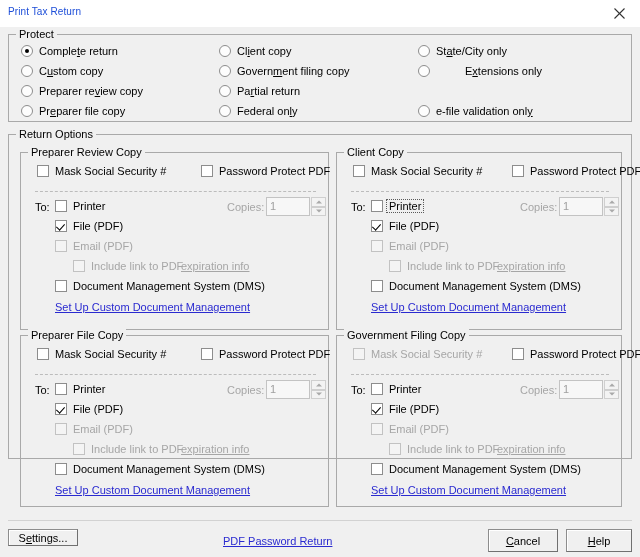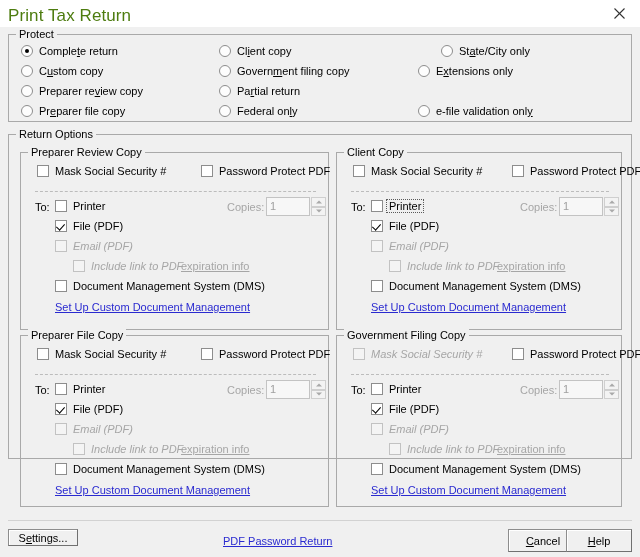--- a/index.html
+++ b/index.html
@@ -28,22 +28,22 @@
   .titlebar {
     height: 27px;
     background: #ffffff;
     position: relative;
     border-bottom: 1px solid #f0f0f0;
   }
   .titlebar-text {
     position: absolute;
     left: 8px;
     top: 6px;
-    font-size: 17px;
-    color: #4d7c0f;
+    font-size: 10px;
+    color: #1d4ed8;
     letter-spacing: 0.1px;
   }
   .close-btn {
     position: absolute;
     right: 0px;
     top: 0px;
     width: 42px;
     height: 26px;
     display: flex;
     align-items: center;
@@ -150,21 +150,21 @@
     height: 7px;
     border: solid #000;
     border-width: 0 1.6px 1.6px 0;
     transform: rotate(42deg);
   }
   .cb.disabled {
     border-color: #c2c2c2;
     background: #f4f4f4;
   }
   .cb-label { font-size: 11px; color: #000; }
-  .cb-label.disabled { color: #a6a6a6; font-style: italic; }
+  .cb-label.disabled { color: #a6a6a6; }
 
   .focus-box {
     border: 1px dotted #5a5a5a;
     padding: 0px 2px;
     margin: -1px -3px;
   }
 
   .to-label {
     position: absolute;
     font-size: 11px;
@@ -261,21 +261,21 @@
     box-sizing: border-box;
     cursor: default;
     white-space: nowrap;
   }
   .btn.default {
     border: 2px solid #4e4e4e;
     box-shadow: none;
   }
   #btn-settings { left: 8px;   top: 529px; width: 70px;  height: 17px; }
   #btn-ok       { left: 410px; top: 529px; width: 70px;  height: 23px; }
-  #btn-cancel   { left: 488px; top: 529px; width: 70px;  height: 23px; margin-left: 20px; }
+  #btn-cancel   { left: 488px; top: 529px; width: 70px;  height: 23px; }
   #btn-help     { left: 566px; top: 529px; width: 66px;  height: 23px; }
 
   #link-pdf-password { left: 223px; top: 535px; }
 
   u { text-decoration: underline; }
 </style>
 </head>
 <body>
 
 <div class="dialog">
@@ -320,25 +320,25 @@
     </div>
     <div class="radio-row" style="left:210px; top:50px;">
       <span class="radio"></span>
       <span class="radio-label">Pa<u>r</u>tial return</span>
     </div>
     <div class="radio-row" style="left:210px; top:70px;">
       <span class="radio"></span>
       <span class="radio-label">Federal on<u>l</u>y</span>
     </div>
 
-    <div class="radio-row" style="left:432px; top:10px;">
+    <div class="radio-row" style="left:409px; top:10px;">
       <span class="radio"></span>
       <span class="radio-label">St<u>a</u>te/City only</span>
     </div>
-    <div class="radio-row" style="left:409px; top:30px;">
+    <div class="radio-row" style="left:409px; top:30px;gap:29px;">
       <span class="radio"></span>
       <span class="radio-label">E<u>x</u>tensions only</span>
     </div>
     <div class="radio-row" style="left:409px; top:70px;">
       <span class="radio"></span>
       <span class="radio-label">e-file validation onl<u>y</u></span>
     </div>
   </div>
 
   <div class="group" id="return-options-group">

